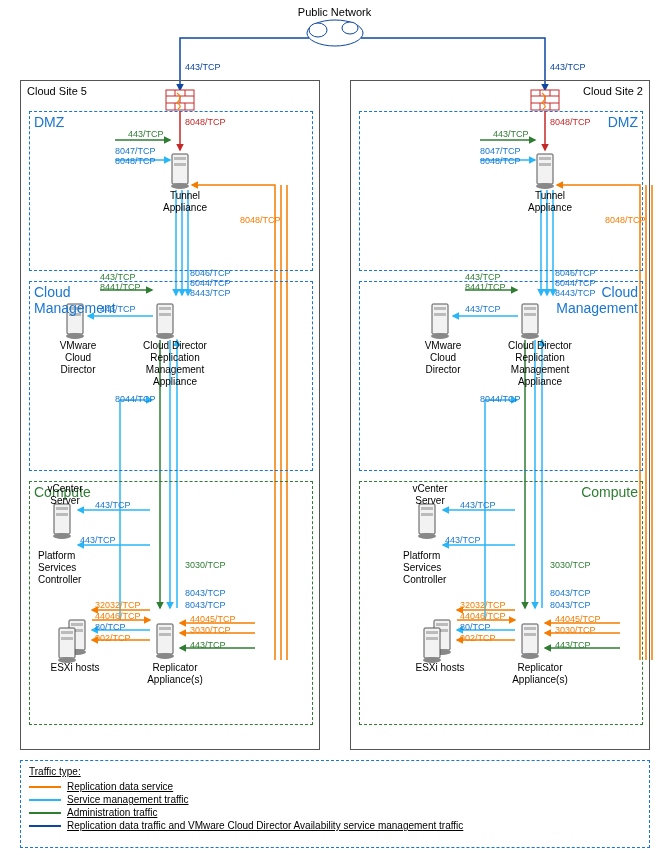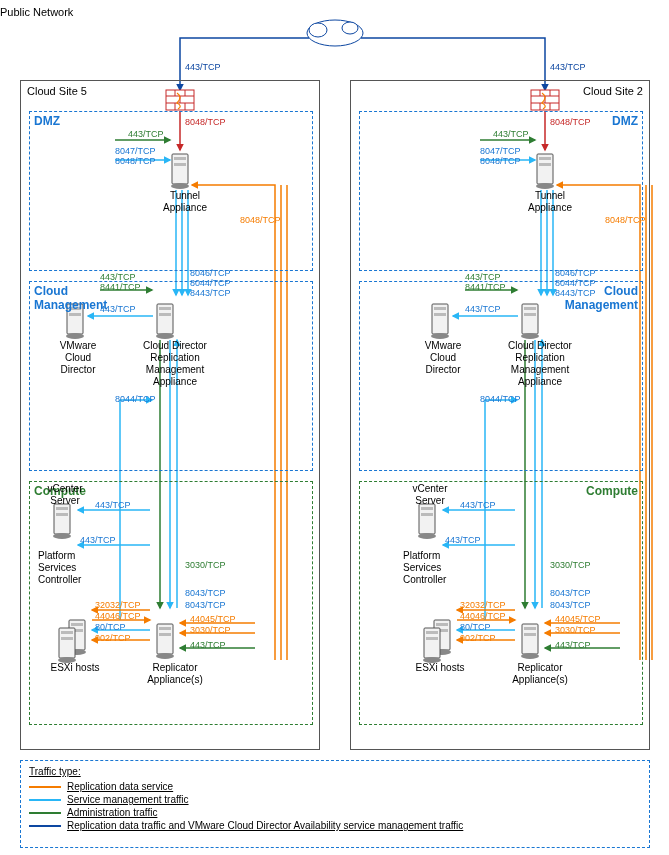--- a/index.html
+++ b/index.html
@@ -25,21 +25,21 @@
   .site-title { position: absolute; top: 4px; font-size: 11px; }
   .zone {
     position: absolute;
     border: 1.5px dashed;
     width: 284px;
     left: 8px;
   }
   .zone-dmz     { border-color: #1976d2; top: 30px;  height: 160px; }
   .zone-mgmt    { border-color: #1976d2; top: 200px; height: 190px; }
   .zone-compute { border-color: #2e7d32; top: 400px; height: 244px; }
-  .zone-label { position: absolute; font-size: 12px; font-weight: bold; }
+  .zone-label { position: absolute; font-size: 14px; }
   .blue-txt { color: #1976d2; }
   .green-txt { color: #2e7d32; }
 
   .legend-box {
     position: absolute;
     left: 20px; top: 760px;
     width: 630px; height: 88px;
     border: 1.5px dashed #1976d2;
     padding: 5px 8px;
     font-size: 10px;
@@ -64,21 +64,21 @@
   .dev-label {
     position: absolute;
     text-align: center;
     font-size: 10px;
     line-height: 12px;
   }
 </style>
 </head>
 <body>
 
-<div class="abs" style="top:6px; left:0; width:669px; font-size:11px;">Public Network</div>
+<div class="abs" style="top:6px; left:0; width:669px; text-align:center; font-size:11px;">Public Network</div>
 
 <svg class="overlay" width="669" height="760">
   <defs>
     <marker id="ah-navy" viewBox="0 0 10 10" refX="8" refY="5" markerWidth="5" markerHeight="5" orient="auto">
       <path d="M0 0 L10 5 L0 10 Z" fill="#0d47a1"></path>
       </marker>
     <marker id="ah-red" viewBox="0 0 10 10" refX="8" refY="5" markerWidth="5" markerHeight="5" orient="auto">
       <path d="M0 0 L10 5 L0 10 Z" fill="#c62828"></path>
       </marker>
     <marker id="ah-green" viewBox="0 0 10 10" refX="8" refY="5" markerWidth="5" markerHeight="5" orient="auto">

